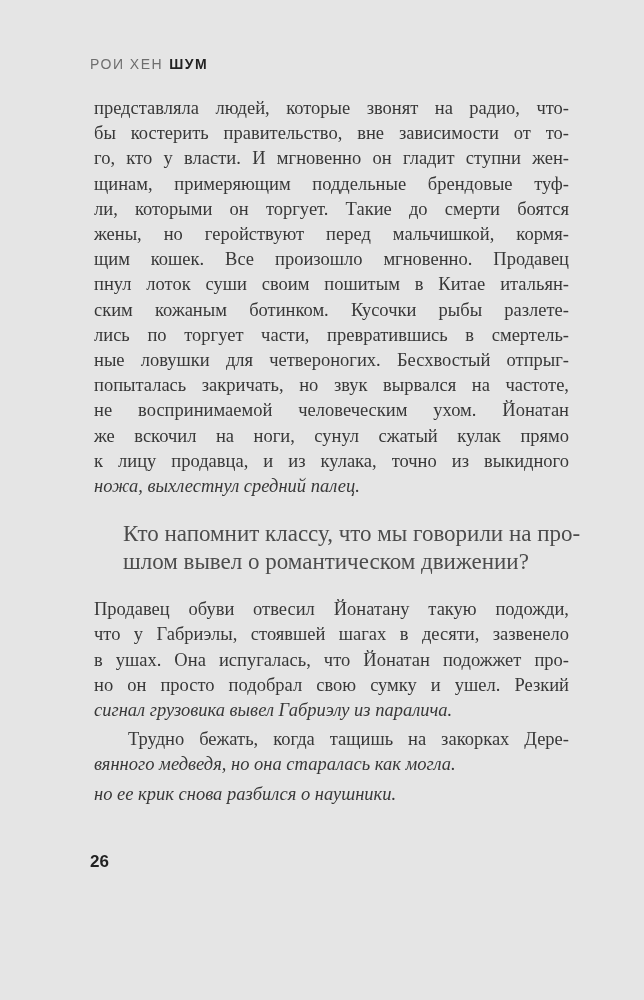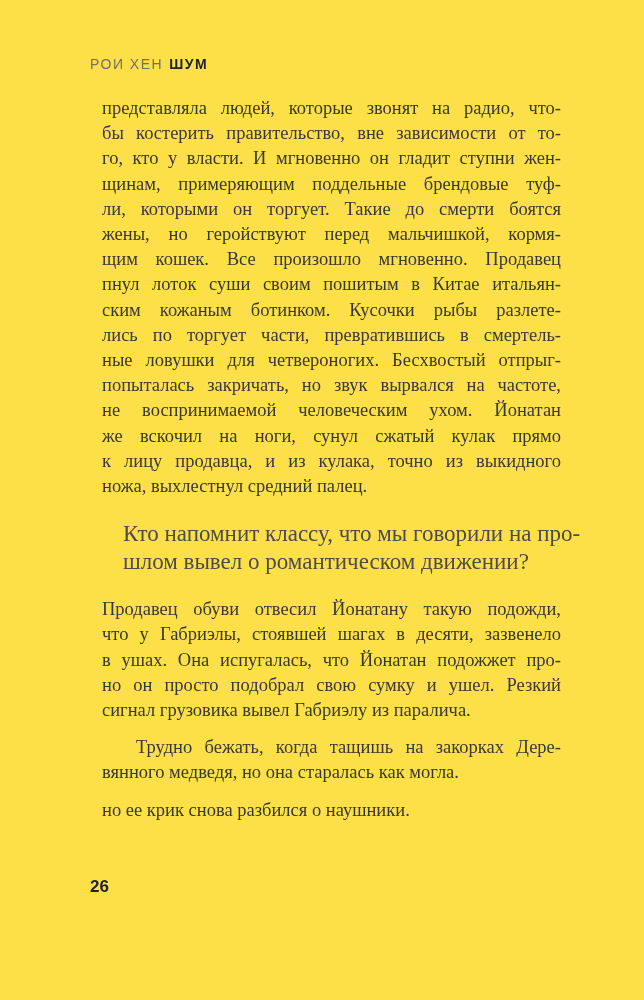--- a/index.html
+++ b/index.html
@@ -4,21 +4,21 @@
 <style>
   html, body {
     margin: 0;
     padding: 0;
     background: #ffffff;
   }
   .page {
     position: relative;
     width: 644px;
     height: 1000px;
-    background: #fde047;
+    background: #e5e5e5;
     overflow: hidden;
     font-family: "Liberation Serif", serif;
   }
   .content {
     position: absolute;
     left: 90px;
     top: 56px;
     width: 483px;
   }
   .running-header {
@@ -29,55 +29,56 @@
     color: #6e6e6e;
     margin-bottom: 24px;
     white-space: nowrap;
   }
   .running-header .book-title {
     font-weight: 700;
     color: #222222;
     margin-left: 6px;
   }
   .para {
-    margin: 12px;
+    margin: 4px;
     padding: 0;
     font-size: 18.5px;
     line-height: 25.2px;
     color: #383838;
   }
   .ln {
     display: block;
     text-align: justify;
     text-align-last: justify;
     white-space: nowrap;
   }
   .ln.last {
     text-align: left;
     text-align-last: left;
+    font-style: italic;
   }
   .ln.indent {
     text-indent: 34px;
   }
   .quote {
     font-family: Liberation Serif, serif;
     font-size: 23px;
     line-height: 28px;
     color: #4c4c4c;
     padding-left: 33px;
     margin: 21px 0;
   }
   .qln {
     display: block;
     white-space: nowrap;
   }
   .page-footer {
     position: absolute;
     left: 90px;
-    top: 877px;
+    top: 852px;
     font-family: "Liberation Sans", sans-serif;
     font-weight: 700;
     font-size: 17px;
     color: #222222;
   }
 </style>
 </head>
 <body>
 
 <div class="page">

